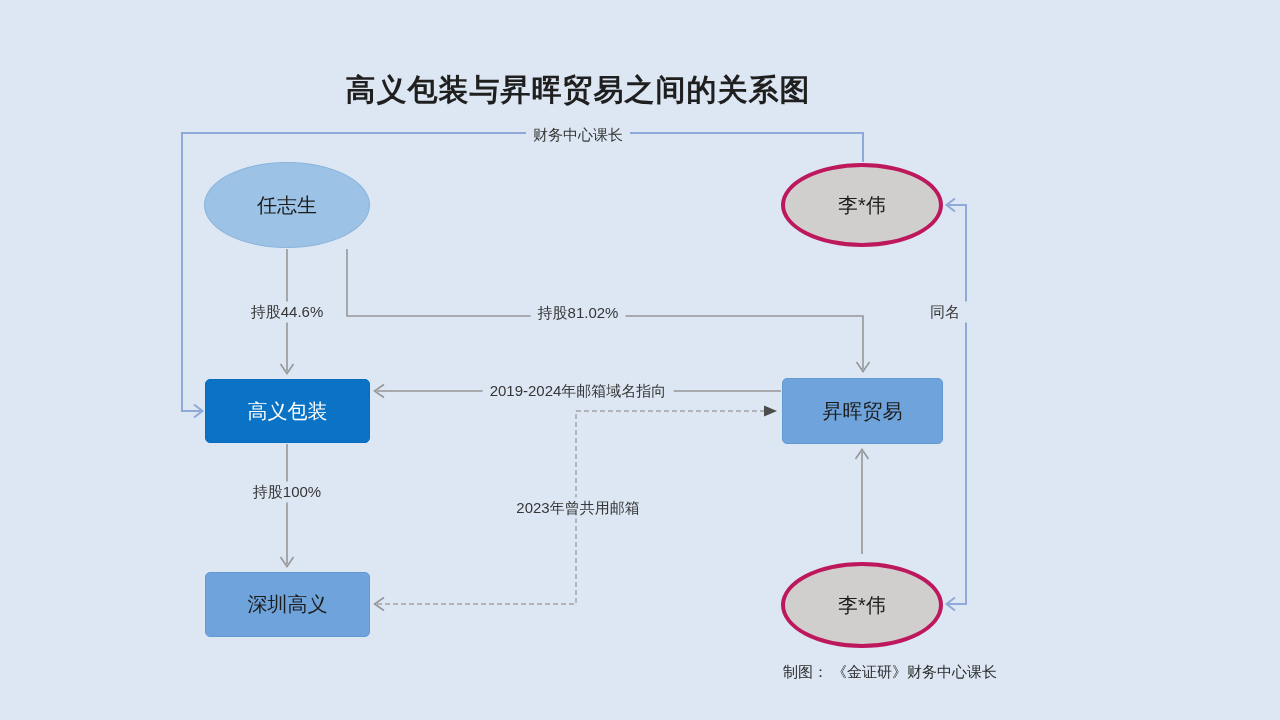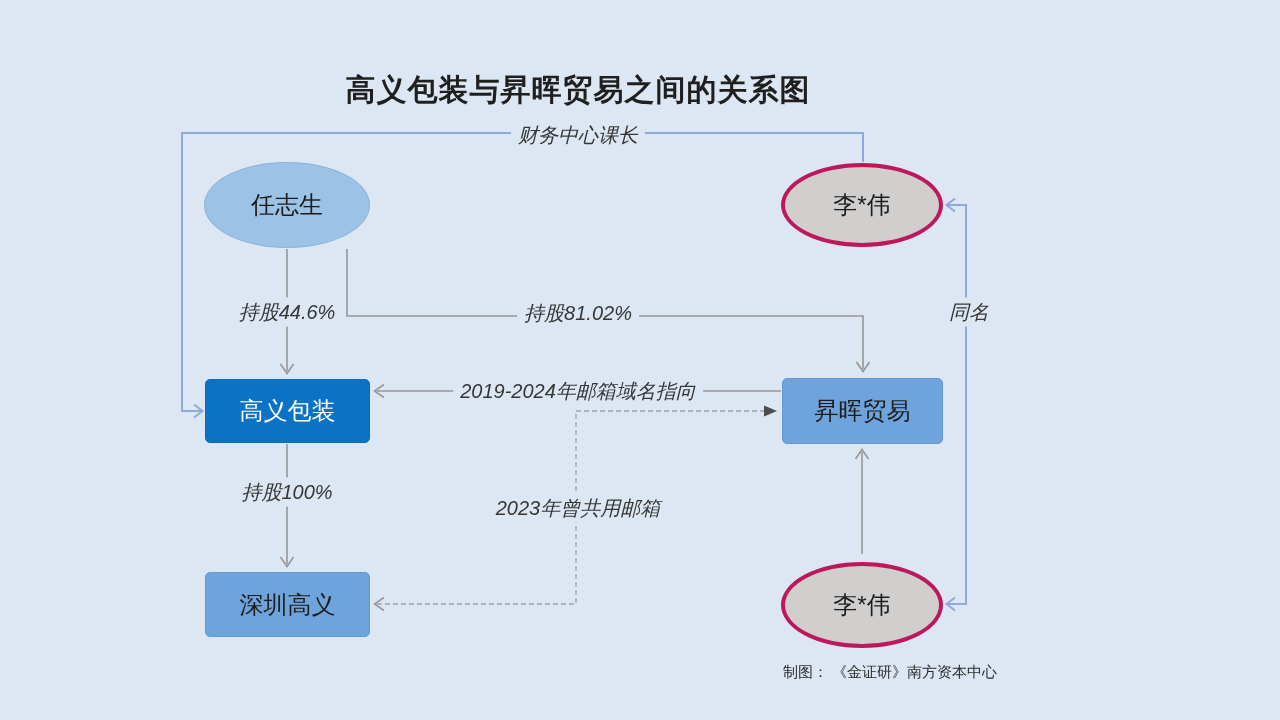--- a/index.html
+++ b/index.html
@@ -19,26 +19,26 @@
   svg.wires{position:absolute;left:0;top:0;z-index:1;}
   .blue-line{fill:none;stroke:var(--blue-connector,#8fa9d8);stroke-width:2;}
   .blue-chev{fill:none;stroke:var(--blue-connector,#8fa9d8);stroke-width:2;}
   .gray-line{fill:none;stroke:var(--gray-connector,#979797);stroke-width:1.6;}
   .gray-chev{fill:none;stroke:var(--gray-connector,#979797);stroke-width:1.6;}
   .dash-line{fill:none;stroke:#a3a3a3;stroke-width:1.4;stroke-dasharray:5 3;}
   .dash-head{fill:#4d4d4d;stroke:none;}
   .edge-label{
     position:absolute;transform:translate(-50%,-50%);z-index:2;
     background:var(--background,#dce7f3);padding:1px 7px;
-    font-size:20px;color:#363636;white-space:nowrap;text-align:center;font-style:italic;
+    font-size:15px;color:#363636;white-space:nowrap;text-align:center;
   }
   .edge-label.two-line{line-height:18px;padding:1px 5px;}
   .node{
     position:absolute;z-index:3;display:flex;align-items:center;justify-content:center;
-    font-size:24px;color:#1c1c1c;white-space:nowrap;box-sizing:border-box;
+    font-size:20px;color:#1c1c1c;white-space:nowrap;box-sizing:border-box;
   }
   .ellipse{border-radius:50%;}
   .box{border-radius:5px;}
   .n-blue-ellipse{background:var(--person-ellipse,#9cc3e6);border:1px solid #8ab3da;}
   .n-gray-ellipse{background:var(--gray-ellipse,#d1cfce);border:4px solid #be185d;}
   .n-primary{background:var(--primary-box,#0a73c5);border:1px solid #0a6cb9;color:#ffffff;}
   .n-secondary{background:var(--secondary-box,#6fa3db);border:1px solid #649ad4;}
 </style>
 </head>
 <body>
@@ -80,21 +80,21 @@
     <g>
       <path class="dash-line" d="M 377 604 H 576 V 411 H 764"></path>
       <polygon class="dash-head" points="777,411 764,405.5 764,416.5"></polygon>
       <path class="gray-chev" d="M 384 597.5 L 374.5 604 L 384 610.5"></path>
     </g>
   </svg>
 
   <div class="edge-label" style="left:578px;top:135px;">财务中心课长</div>
   <div class="edge-label" style="left:287px;top:312px;">持股44.6%</div>
   <div class="edge-label" style="left:578px;top:313px;">持股81.02%</div>
-  <div class="edge-label" style="left:969px;top:312px;">同名</div>
+  <div class="edge-label" style="left:945px;top:312px;">同名</div>
   <div class="edge-label" style="left:578px;top:391px;">2019-2024年邮箱域名指向</div>
   <div class="edge-label" style="left:287px;top:492px;">持股100%</div>
   <div class="edge-label" style="left:578px;top:508px;">2023年曾共用邮箱</div>
 
   <div class="node ellipse n-blue-ellipse" style="left:204px;top:162px;width:166px;height:86px;">
     <span>任志生</span>
   </div>
 
   <div class="node ellipse n-gray-ellipse" style="left:781px;top:163px;width:162px;height:84px;">
     <span>李*伟</span>
@@ -109,15 +109,15 @@
   </div>
 
   <div class="node box n-secondary" style="left:782px;top:378px;width:161px;height:66px;">
     <span>昇晖贸易</span>
   </div>
 
   <div class="node ellipse n-gray-ellipse" style="left:781px;top:562px;width:162px;height:86px;">
     <span>李*伟</span>
   </div>
 
-  <div id="credit">制图： 《金证研》南方资本中心</div>
+  <div id="credit">制图： 《金证研》财务中心课长</div>
 
 </div>
 
 </body></html>

